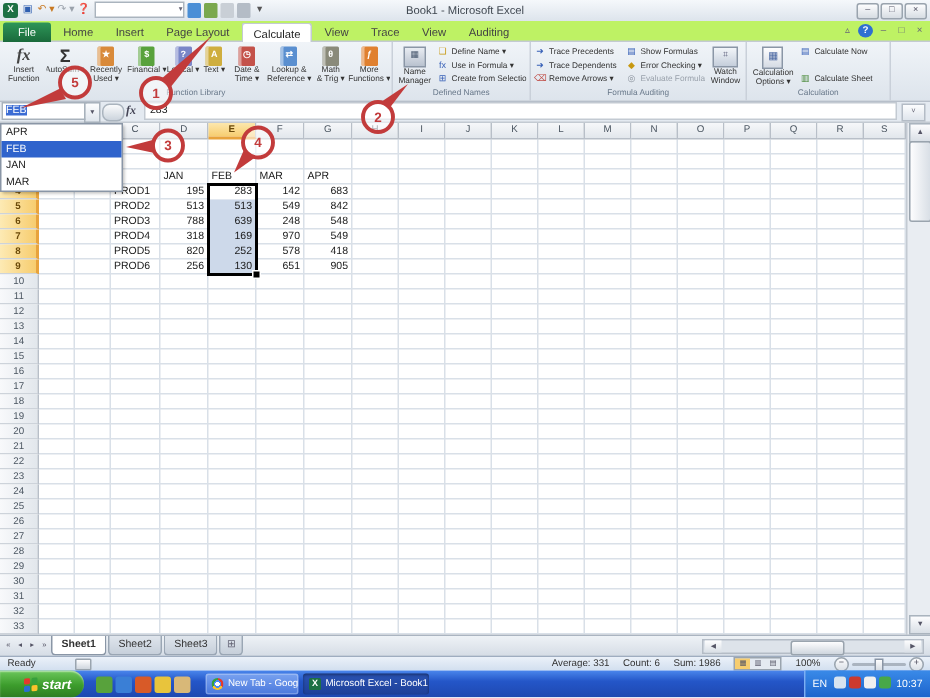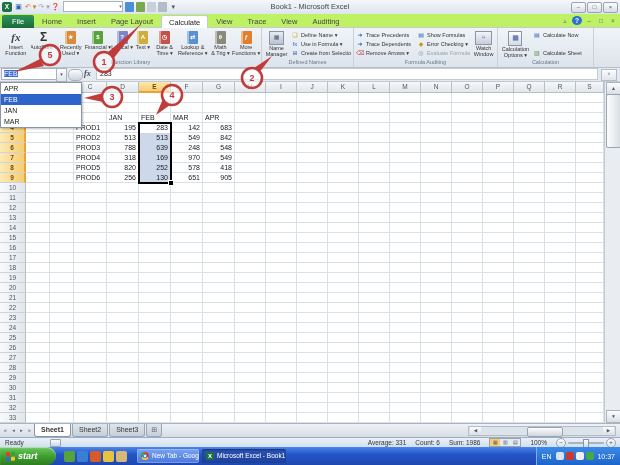--- a/index.html
+++ b/index.html
@@ -104,21 +104,21 @@
   #statright{margin-left:auto;display:flex;align-items:center;gap:9px;margin-right:4px}
   .viewbtns{display:flex;border:1px solid #9aa4ae;background:#e4eaf1}
   .vb{width:10px;height:7px;font-size:5px;text-align:center;line-height:7px;color:#556}
   .vb.on{background:#f7cd6f}
   .zctl{display:flex;align-items:center;gap:2px}
   .zbtn{width:8px;height:8px;border:1px solid #9aa4ae;border-radius:50%;background:linear-gradient(#fdfdfe,#d9dfe6);font-size:6px;line-height:7px;text-align:center;color:#445}
   #ztrack{position:relative;width:36px;height:2px;background:#aab4c0;border-radius:1px}
   #zthumb{position:absolute;left:15px;top:-3px;width:4px;height:8px;background:linear-gradient(#fdfdfe,#cfd6de);border:1px solid #8a96a6}
   
   #taskbar{position:absolute;top:447px;left:0;right:0;height:18px;background:linear-gradient(#4a86ec,#2456c8 40%,#1e48b0);display:flex;align-items:center}
-  #startbtn{height:18px;width:56px;background:linear-gradient(#6cc85c,#3c9c2c 55%,#2e7c22);border-radius:0 9px 9px 0;color:#fff;font-style:italic;font-weight:bold;font-size:9px;line-height:18px;padding-left:6px;box-sizing:border-box;display:flex;align-items:center;gap:3px;box-shadow:inset 0 1px 1px rgba(255,255,255,.5)}
+  #startbtn{height:18px;width:56px;background:linear-gradient(#6cc85c,#3c9c2c 55%,#2e7c22);border-radius:0 9px 9px 0;color:#fff;font-style:italic;font-weight:bold;font-size:9px;line-height:18px;padding-left:16px;box-sizing:border-box;display:flex;align-items:center;gap:3px;box-shadow:inset 0 1px 1px rgba(255,255,255,.5)}
   .flag{display:grid;grid-template-columns:4px 4px;grid-template-rows:4px 4px;gap:1px;transform:skewY(-6deg)}
   .flag i{border-radius:1px}
   #ql{display:flex;gap:2px;margin-left:8px;align-items:center}
   .qlic{width:11px;height:11px;border-radius:2px;font-size:7px;line-height:11px;text-align:center;color:#fff}
   #tasks{display:flex;gap:3px;margin-left:10px}
   .task{height:14px;border-radius:2px;color:#fff;font-size:6.5px;line-height:14px;padding:0 4px;display:flex;align-items:center;gap:3px;white-space:nowrap;overflow:hidden;box-sizing:border-box}
   .task.t1{width:62px;background:linear-gradient(#79a2f0,#4a78dc);box-shadow:inset 0 0 0 1px rgba(255,255,255,.25)}
   .task.t2{width:84px;background:linear-gradient(#2a53b4,#1e4098);box-shadow:inset 0 1px 2px rgba(0,0,0,.4)}
   .chrome-ic{width:8px;height:8px;border-radius:50%;background:radial-gradient(circle at 50% 50%,#fff 0 1.5px,#4a8af4 1.5px 2.5px,transparent 2.5px),conic-gradient(#e4392e 0 120deg,#fcc22c 0 240deg,#37a03c 0);flex:none}
   .excel-ic{width:8px;height:8px;background:#1d7044;border-radius:1px;color:#fff;font-size:6px;line-height:8px;text-align:center;font-weight:bold;flex:none}

